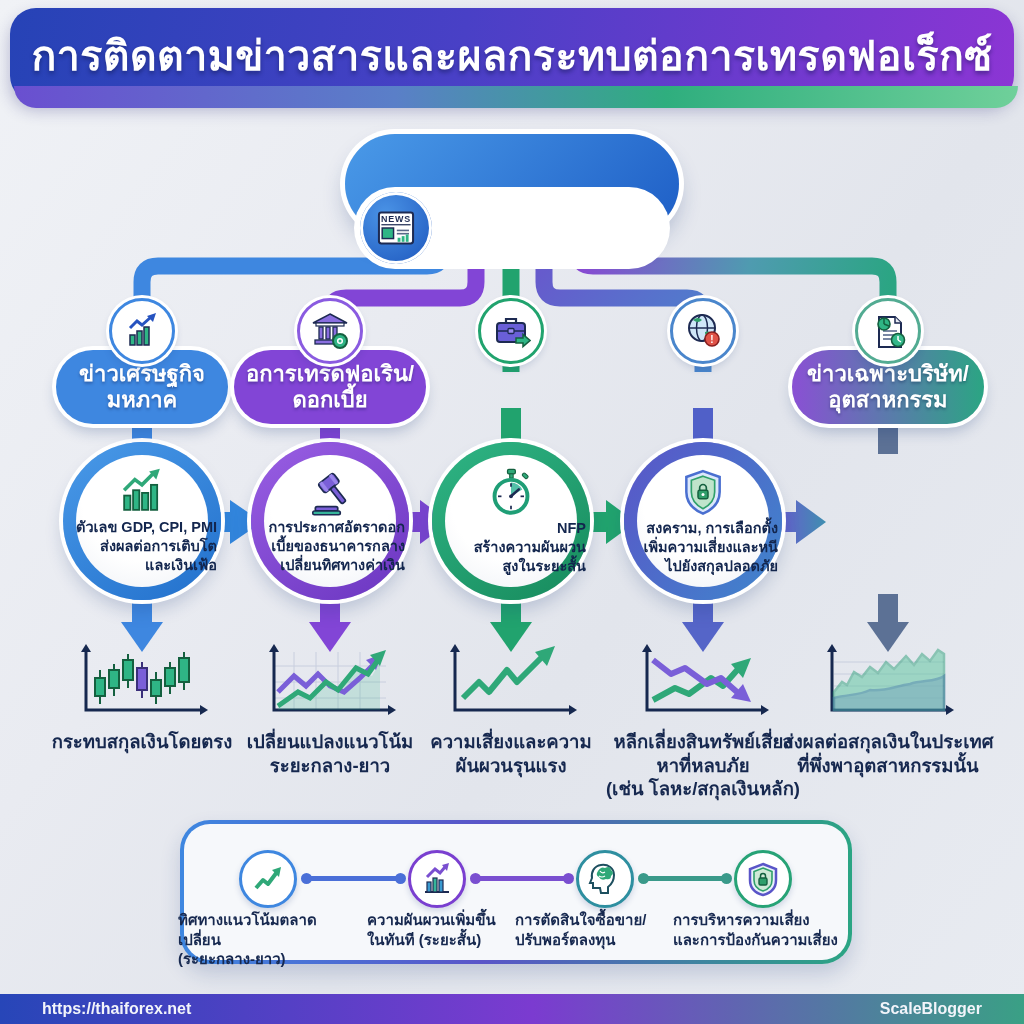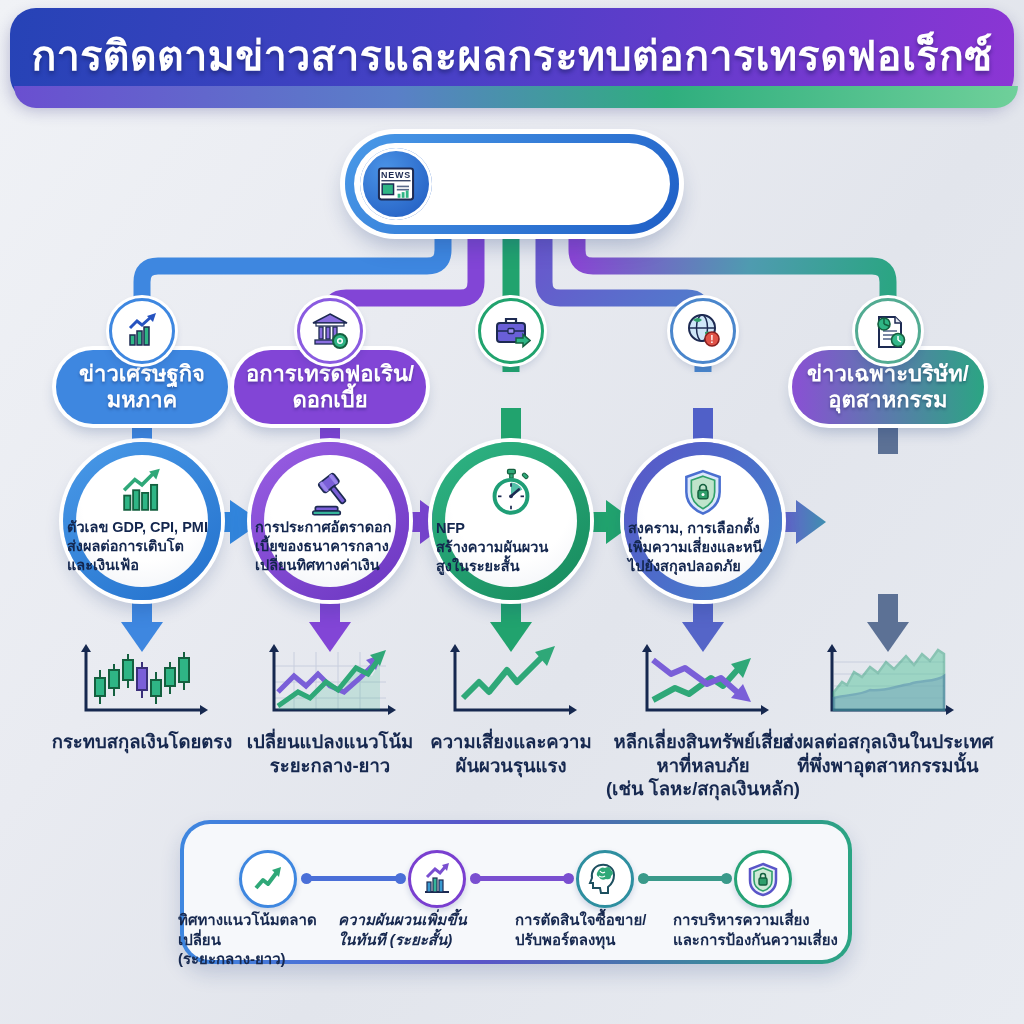--- a/index.html
+++ b/index.html
@@ -31,21 +31,21 @@
 
   
   .root-node {
     position:absolute; left:345px; top:134px; width:334px; height:100px;
     border-radius:50px; z-index:5; padding:9px;
     background:linear-gradient(135deg,#4a9ae8 0%,#1e5ec6 100%);
     box-shadow:0 0 0 5px #fff, 0 12px 22px rgba(25,55,120,.28);
   }
   .root-inner {
     width:100%; height:100%; border-radius:41px; background:#fff;
-    display:flex; align-items:center; gap:10px; padding-left:6px;
+    display:flex; align-items:center; gap:10px; padding-left:6px;margin-top:44px;
   }
   .root-icon {
     width:72px; height:72px; border-radius:50%; flex:0 0 auto;
     background:radial-gradient(circle at 35% 30%,#4a93e6,#1c55bc);
     box-shadow:0 0 0 3px #fff inset;
     display:flex; align-items:center; justify-content:center;
   }
   .root-text {
     flex:1; text-align:center; color:#0f2452; font-size:28px; font-weight:800;
     line-height:1.18; padding-right:14px;
@@ -88,21 +88,21 @@
   }
   .b1 .big-circle { background:linear-gradient(145deg,#4a9ae8,#2270cc); }
   .b2 .big-circle { background:linear-gradient(145deg,#9a5fe4,#6a35c0); }
   .b3 .big-circle { background:linear-gradient(145deg,#2fb585,#178a5c); }
   .b4 .big-circle { background:linear-gradient(125deg,#5a55c8,#3f86cc); }
   .b5 .big-circle { background:linear-gradient(135deg,#8a50d4,#2ba583); }
   .big-inner {
     position:absolute; inset:13px; border-radius:50%;
     background:radial-gradient(circle at 50% 35%,#ffffff 55%,#eef1f6);
     display:flex; flex-direction:column; align-items:center; justify-content:center;
-    gap:1px; padding:4px 2px; text-align:left;
+    gap:1px; padding:4px 2px; text-align:right;
   }
   .big-inner .detail {
     color:#13264e; font-size:14.5px; font-weight:800; line-height:1.32; width:150px;
   }
   .chart { position:absolute; top:344px; left:50%; transform:translateX(-50%); }
   .impact {
     position:absolute; top:434px; left:2px; width:236px; text-align:center;
     color:#16284f; font-size:18.5px; font-weight:800; line-height:1.28;
   }
 
@@ -137,21 +137,21 @@
     background:inherit;
   }
   .oc-link::before { left:-4px; } .oc-link::after { right:-4px; }
   .ol1 { left:305px; width:97px; background:#4a6fd8; }
   .ol2 { left:474px; width:96px; background:#7a4fd0; }
   .ol3 { left:642px; width:86px; background:#3a9a8a; }
   .oc-caption {
     position:absolute; top:910px; width:180px; z-index:5;
     color:#16284f; font-size:15px; font-weight:800; line-height:1.3;
   }
-  .ocp1 { left:178px; } .ocp2 { left:338px;font-style:italic; } .ocp3 { left:515px; } .ocp4 { left:673px; }
+  .ocp1 { left:178px; } .ocp2 { left:367px; } .ocp3 { left:515px; } .ocp4 { left:673px; }
 
   
   .footer {
     position:absolute; left:0; top:994px; width:1024px; height:30px; z-index:6;
     background:linear-gradient(90deg,#2746b8 0%,#7b3bd0 52%,#3aa085 100%);
     display:flex; align-items:center; justify-content:space-between; padding:0 42px;
   }
   .footer span { color:#f2f4fa; font-size:16px; font-weight:600; }
 </style>
 </head>
@@ -499,14 +499,18 @@
 
   <div class="oc-caption ocp1 pl">ทิศทางแนวโน้มตลาดเปลี่ยน
 (ระยะกลาง-ยาว)</div>
   <div class="oc-caption ocp2 pl">ความผันผวนเพิ่มขึ้น
 ในทันที (ระยะสั้น)</div>
   <div class="oc-caption ocp3 pl">การตัดสินใจซื้อขาย/
 ปรับพอร์ตลงทุน</div>
   <div class="oc-caption ocp4 pl">การบริหารความเสี่ยง
 และการป้องกันความเสี่ยง</div>
 
+  <div class="footer">
+    <span>https://thaiforex.net</span>
+    <span>ScaleBlogger</span>
+  </div>
 
 </div>
 
 </body></html>

